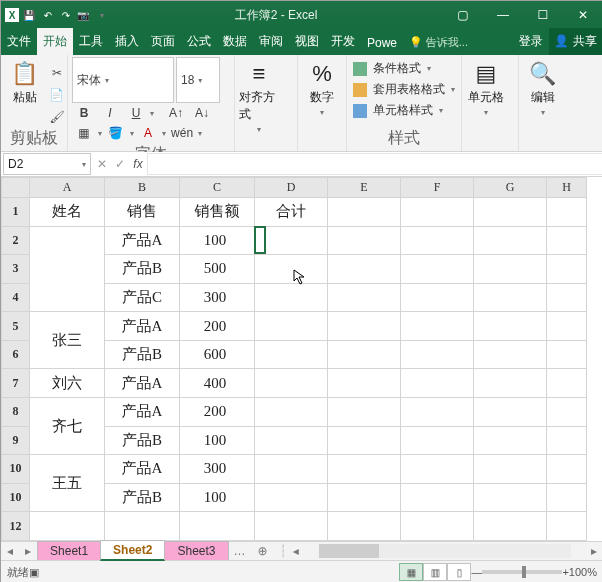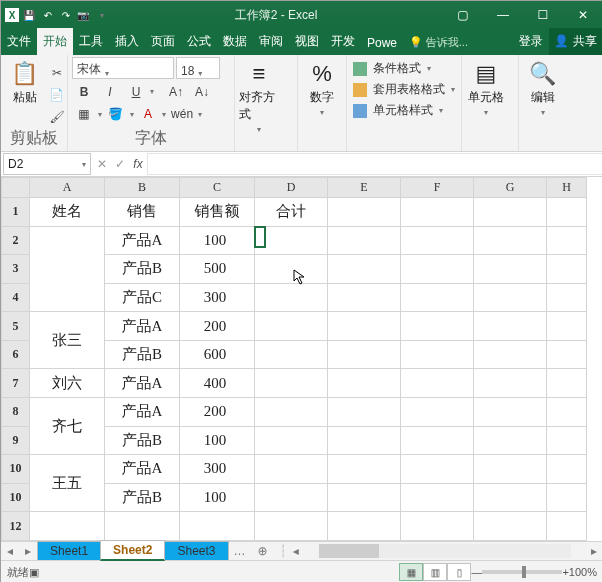--- a/index.html
+++ b/index.html
@@ -18,21 +18,21 @@
   .tabs .spacer{flex:1}
   .tell{color:#c9e3d2;font-size:11px}
   
   .ribbon{height:96px;background:#f3f3f3;border-bottom:1px solid #d4d4d4;display:flex}
   .group{border-right:1px solid #e1e1e1;display:flex;flex-direction:column;justify-content:space-between;padding:2px 4px 0}
   .glabel{text-align:center;font-size:16px;color:#666;padding:1px 0 2px}
   .grow{display:flex;align-items:center;gap:2px}
   .big{width:40px;display:flex;flex-direction:column;align-items:center;gap:2px;padding-top:4px}
   .big .ico{font-size:22px}
   .btn{min-width:18px;height:18px;display:inline-flex;align-items:center;justify-content:center;border:1px solid transparent;padding:0 2px;font-size:12px;color:#444}
-  .sel{height:20px;border:1px solid #c9c9c9;background:#fff;display:inline-flex;align-items:flex-end;padding:0 4px;font-size:12px;color:#444;gap:4px}
+  .sel{height:20px;border:1px solid #c9c9c9;background:#fff;display:inline-flex;align-items:center;padding:12px 4px;font-size:12px;color:#444;gap:4px}
   .dd{font-size:8px;color:#777}
   .line{display:flex;align-items:center;gap:6px;padding:1px 2px;color:#333;font-size:12px;white-space:nowrap}
   .line .sw{width:14px;height:14px;background:#6cb38a}
   .stack{display:flex;flex-direction:column;gap:2px;padding-top:2px}
   
   .fbar{height:24px;border-bottom:1px solid #d4d4d4;display:flex;align-items:center;background:#fff}
   .namebox{width:78px;height:20px;border:1px solid #c9c9c9;margin:0 2px;display:flex;align-items:center;padding:0 4px;gap:4px}
   .fx{width:18px;text-align:center;font-style:italic;color:#555}
   .fbtn{width:18px;text-align:center;color:#999}
   .finput{flex:1;height:20px;border:1px solid #e4e4e4;border-right:none}
@@ -41,21 +41,21 @@
   table{border-collapse:collapse;table-layout:fixed}
   th,td{border:1px solid #d4d4d4;height:27px;box-sizing:border-box;font-size:15px;font-family:"SimSun","宋体",serif;padding:0 4px;text-align:center;background:#fff;overflow:hidden}
   thead th{background:#e6e6e6;font-weight:normal;font-size:12px;font-family:"Segoe UI";height:20px;color:#333}
   .rh{background:#e6e6e6;font-size:12px;font-family:"Segoe UI";width:28px;color:#333}
   td.num{text-align:center;padding-right:8px}
   td.sel{outline:2px solid #217346;outline-offset:-1px}
   .corner{background:#e6e6e6;border:1px solid #d4d4d4}
   .hscroll{height:18px;border-top:1px solid #d4d4d4;display:flex;align-items:center;background:#f3f3f3}
   .stab{padding:2px 12px;border:1px solid #bcbcbc;border-bottom:none;background:#fff;margin-right:-1px;font-size:12px;color:#333;position:relative;top:-1px}
   .stab.active{background:#fff;border-bottom:2px solid #217346;font-weight:bold;color:#a16207}
-  .stab.in{background:#0ea5e9}
+  .stab.in{background:#f9a8d4}
   .nav{padding:0 6px;color:#777}
   .scrolltrack{flex:1;height:14px;background:#ececec;margin:0 14px;position:relative}
   .thumb{position:absolute;left:0;top:0;height:14px;width:60px;background:#cdcdcd}
   
   .status{height:22px;background:#f3f3f3;border-top:1px solid #d4d4d4;display:flex;align-items:center;font-size:11px;color:#555;padding:0 6px;}
   .status .spacer{flex:1}
   .vbtn{width:22px;height:16px;border:1px solid #c3c3c3;display:flex;align-items:center;justify-content:center;font-size:10px;background:#fff}
   .vbtn.on{background:#d9ebdf;border-color:#7fb999}
   .zoomtrack{width:80px;height:4px;background:#cfcfcf;position:relative}
   .zoomtrack .zt{position:absolute;left:50%;top:-4px;width:4px;height:12px;background:#888}
@@ -178,20 +178,21 @@
             <span class="sw" style="background:#e8b04d"></span>
             <span>套用表格格式</span>
             <span class="dd">▾</span>
           </div>
         <div class="line">
             <span class="sw" style="background:#6aa3d8"></span>
             <span>单元格样式</span>
             <span class="dd">▾</span>
           </div>
       </div>
+      <div class="glabel">样式</div>
     </div>
 
     <div class="group" style="width:48px">
       <div class="big">
         <span class="ico">▤</span>
         <span>单元格</span>
           <span class="dd">▾</span>
       </div>
       <div class="glabel">&nbsp;</div>
     </div>

